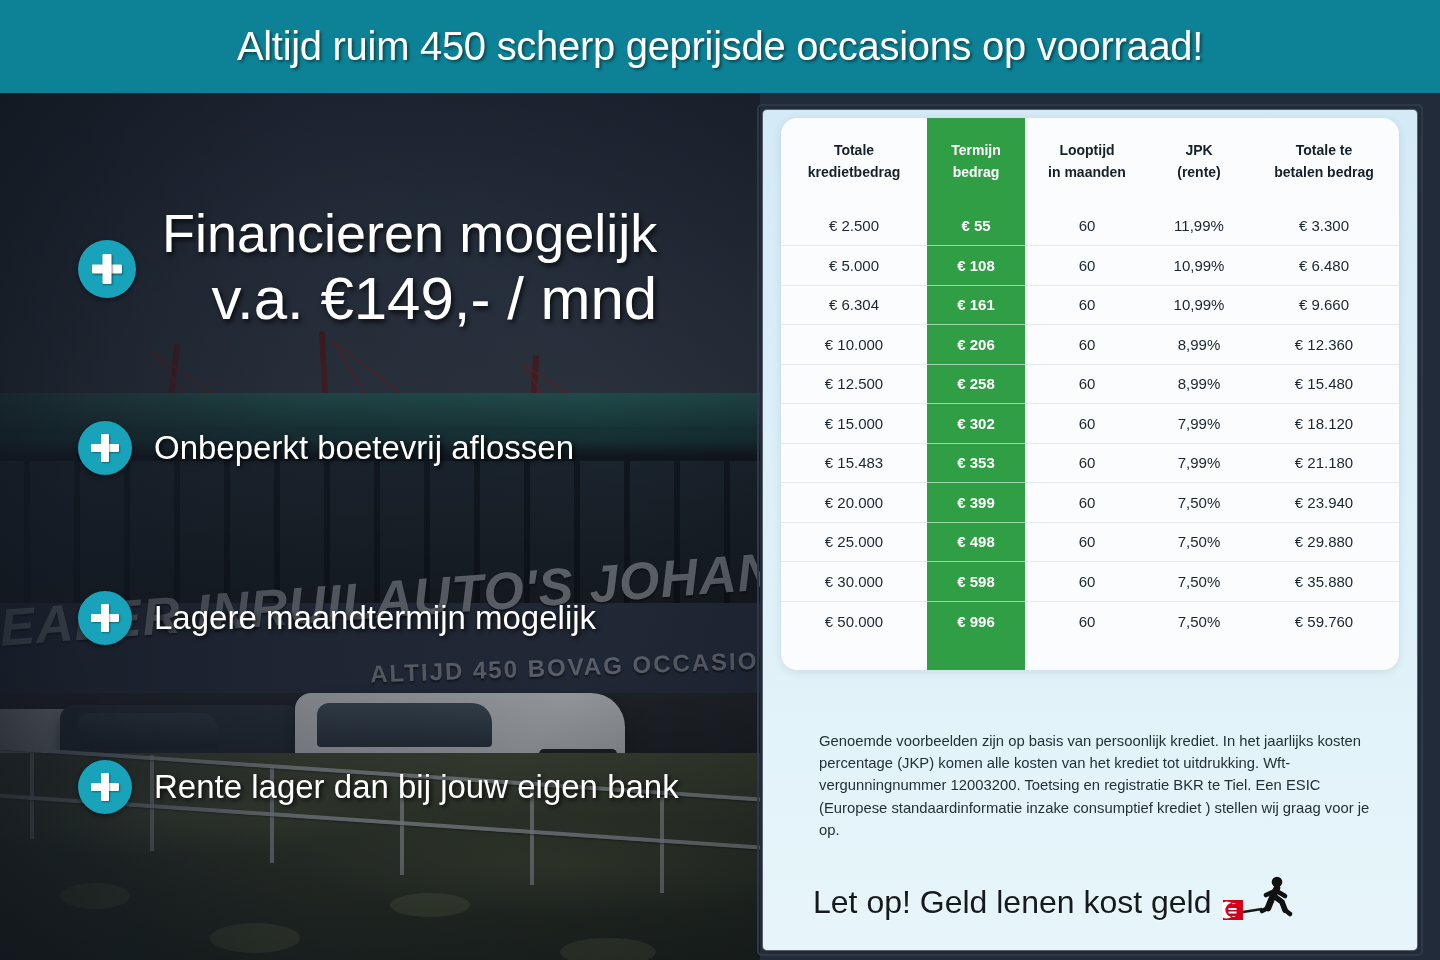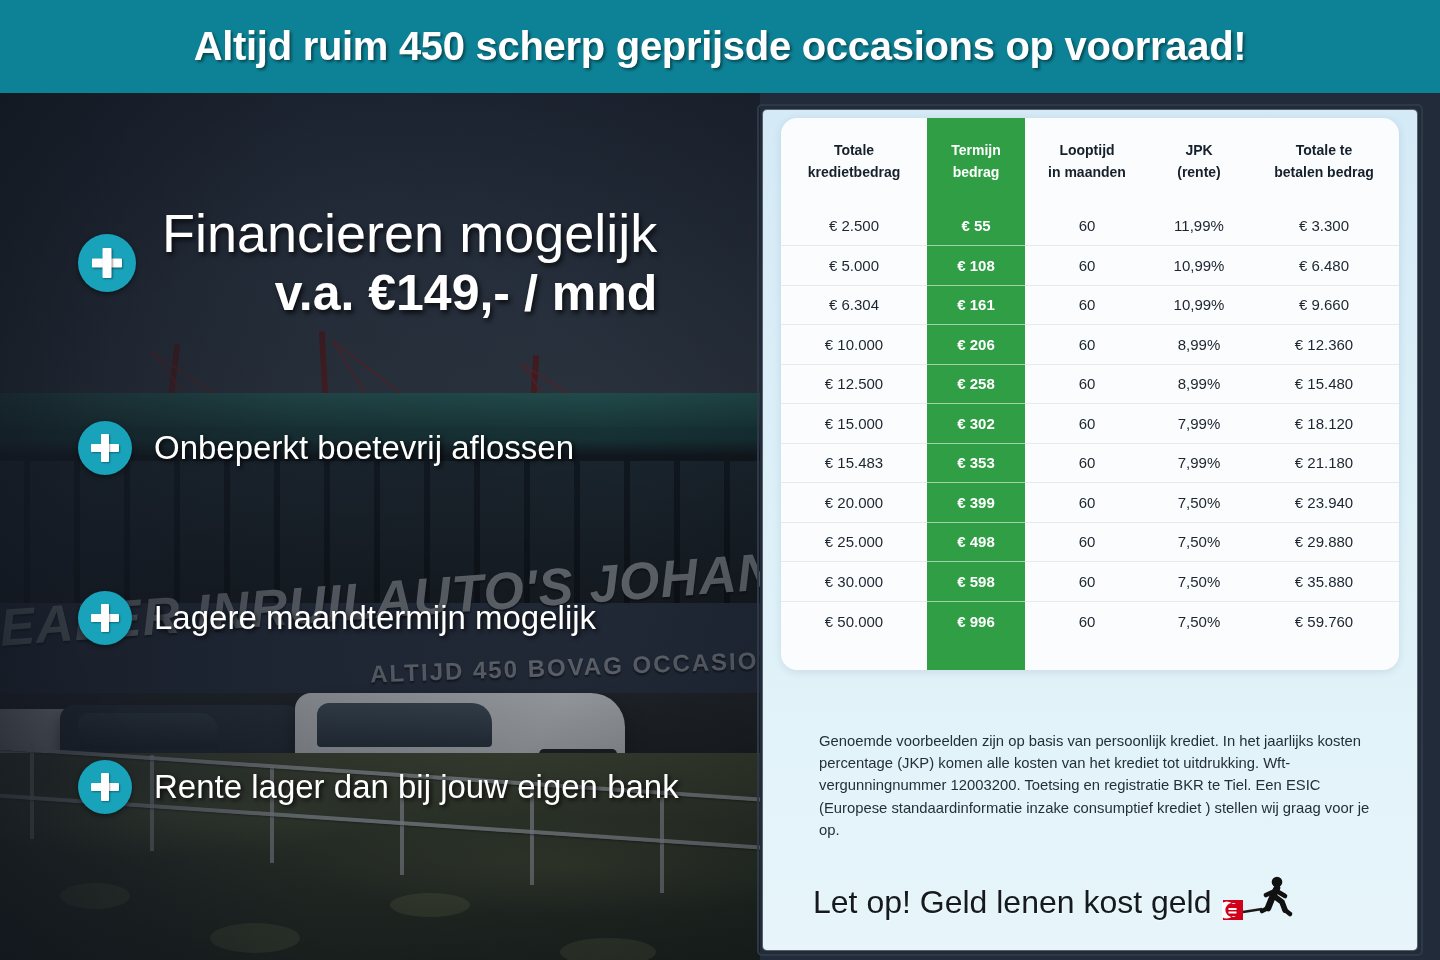--- a/index.html
+++ b/index.html
@@ -29,21 +29,21 @@
     height: 93px;
     background: #0d8296;
     display: flex;
     align-items: center;
     justify-content: center;
     z-index: 40;
   }
   .top-banner-text {
     color: #ffffff;
     font-size: 40px;
-    font-weight: bold;
+    font-weight: normal;
     letter-spacing: -0.3px;
     white-space: nowrap;
     text-shadow: 2px 2px 3px rgba(0,0,0,0.45);
   }
 
   
   .left-panel {
     position: absolute;
     left: 0; top: 93px;
     width: 760px;
@@ -275,21 +275,21 @@
     align-items: center;
   }
   .headline-lines {
     margin-left: 26px;
     text-align: right;
     color: #ffffff;
     text-shadow: 2px 3px 5px rgba(0,0,0,0.75);
     white-space: nowrap;
   }
   .headline-1 { font-size: 54px; font-weight: normal; line-height: 1.12; }
-  .headline-2 { font-size: 50px; font-weight: bold; line-height: 1.2; }
+  .headline-2 { font-size: 60px; font-weight: normal; line-height: 1.2; }
 
   
   .right-panel {
     position: absolute;
     left: 763px; top: 110px;
     width: 654px;
     height: 840px;
     background: linear-gradient(#d4eaf6 0%, #dcf0f8 45%, #e7f5fa 100%);
     border-radius: 4px;
     overflow: hidden;

